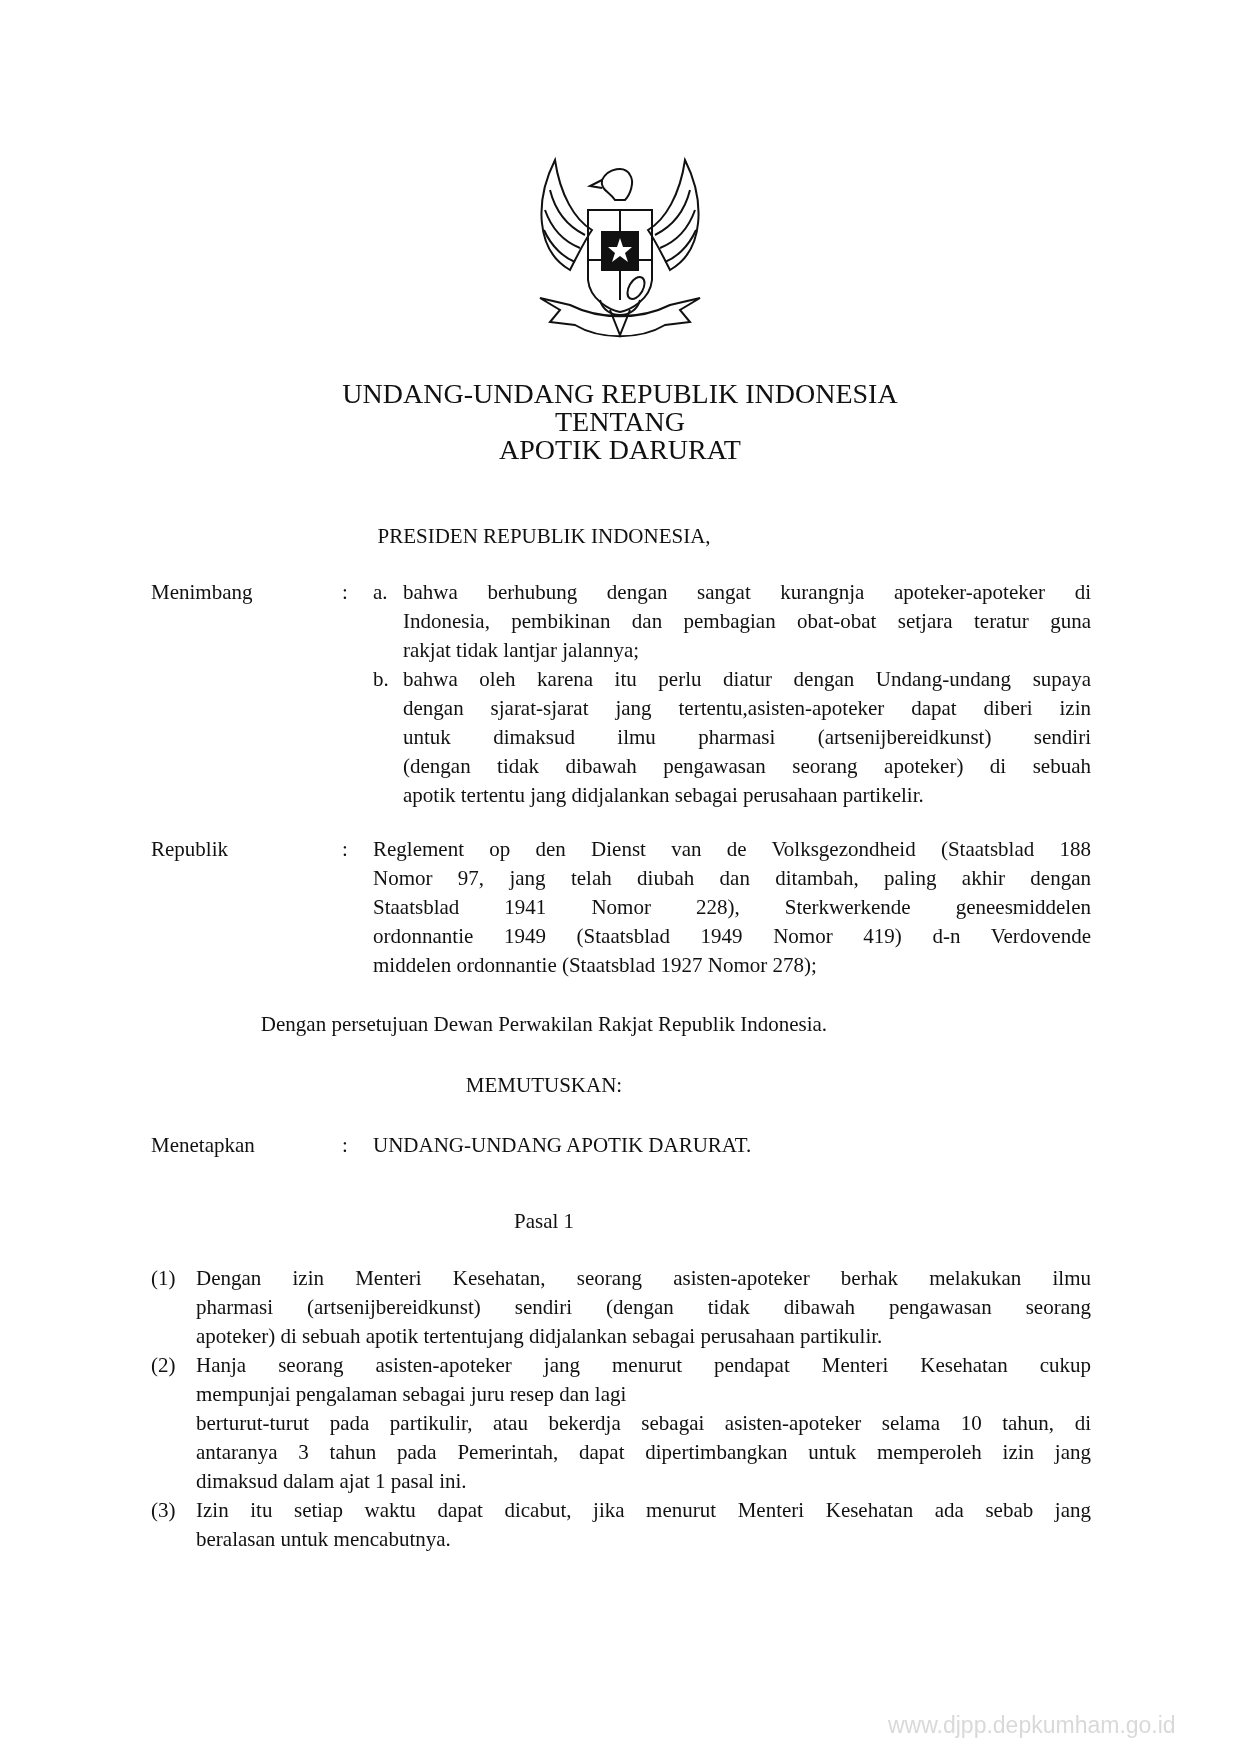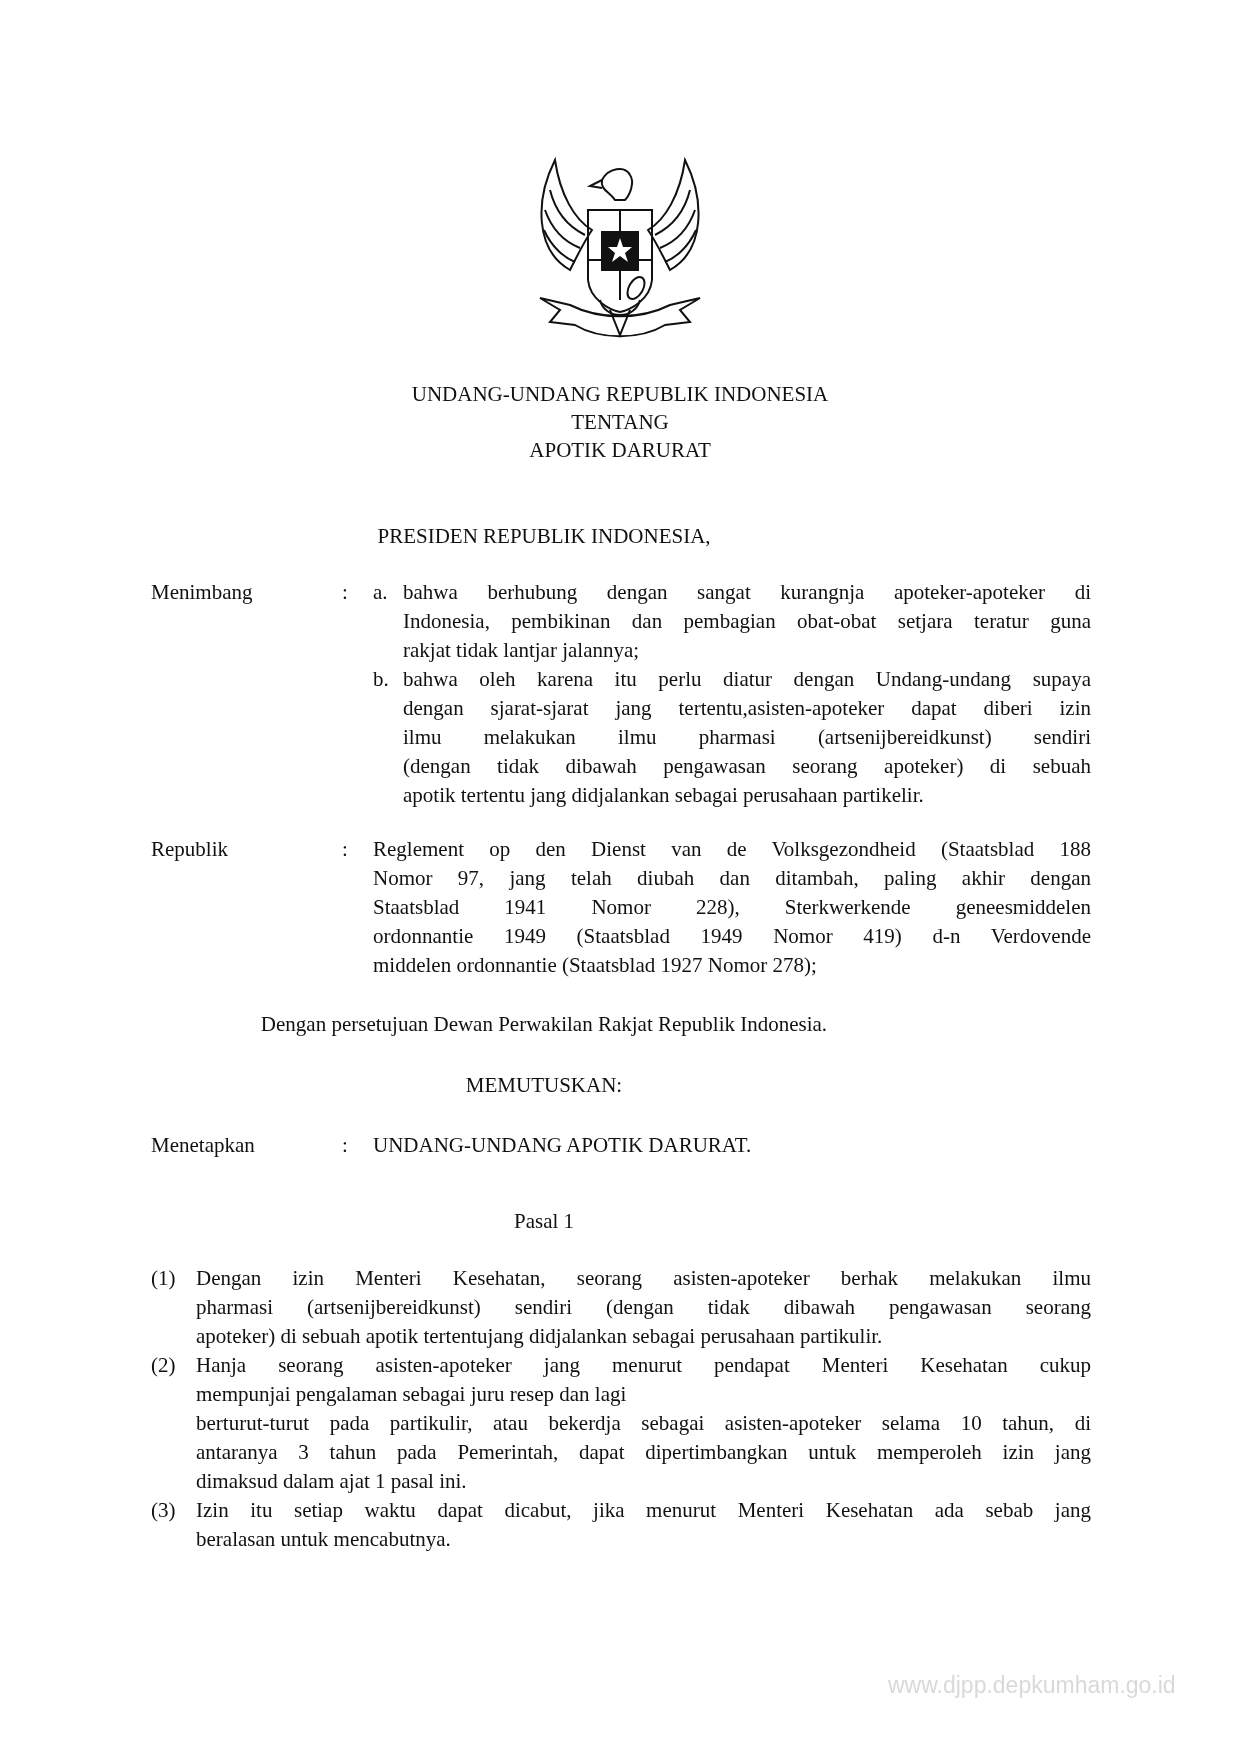--- a/index.html
+++ b/index.html
@@ -2,35 +2,35 @@
 <html><head>
 <meta charset="utf-8">
 <style>
   html, body { margin: 0; padding: 0; background: #ffffff; }
   body {
     width: 1240px; height: 1755px; position: relative; overflow: hidden;
     font-family: "Liberation Serif", "DejaVu Serif", serif;
     color: #111111;
   }
   .emblem { position: absolute; left: 530px; top: 150px; width: 180px; height: 200px; }
-  .title-block { position: absolute; left: 0; width: 1240px; text-align: center; font-size: 21px; line-height: 28px; }
+  .title-block { position: absolute; left: 0; width: 1240px; text-align: center; font-size: 28px; line-height: 28px; }
   .title-block div { white-space: nowrap; }
   .center-line { position: absolute; left: 0; width: 1088px; text-align: center; font-size: 21px; line-height: 28px; }
   .row { position: absolute; left: 151px; width: 940px; font-size: 21px; line-height: 29px; }
   .row .label { position: absolute; left: 0; top: 0; }
   .row .colon { position: absolute; left: 191px; top: 0; }
   .row .content { position: absolute; left: 222px; width: 718px; top: 0; }
   .item { position: relative; padding-left: 30px; text-align: justify; text-align-last: left; }
   .item .marker { position: absolute; left: 0; top: 0; }
   .jl { text-align: justify; text-align-last: justify; display: block; }
   .pasal-list { position: absolute; left: 151px; width: 940px; font-size: 21px; line-height: 29px; }
   .pasal-item { position: relative; padding-left: 45px; }
   .pasal-item .marker { position: absolute; left: 0; top: 0; }
   .watermark {
-    position: absolute; left: 888px; top: 1672px;
+    position: absolute; left: 888px; top: 1712px;
     font-family: "Liberation Sans", "DejaVu Sans", sans-serif;
     font-size: 23px; color: #d9d9d9;
   }
 </style>
 </head>
 <body>
 
 <svg class="emblem" viewBox="0 0 180 200">
   <g fill="none" stroke="#111" stroke-width="2">
 
@@ -76,21 +76,21 @@
     <div class="item">
       <span class="marker">a.</span>
       <span class="jl">bahwa berhubung dengan sangat kurangnja apoteker-apoteker di</span>
       <span class="jl">Indonesia, pembikinan dan pembagian obat-obat setjara teratur guna</span>
       <span style="display:block">rakjat tidak lantjar jalannya;</span>
     </div>
     <div class="item">
       <span class="marker">b.</span>
       <span class="jl">bahwa oleh karena itu perlu diatur dengan Undang-undang supaya</span>
       <span class="jl">dengan sjarat-sjarat jang tertentu,asisten-apoteker dapat diberi izin</span>
-      <span class="jl">ilmu melakukan ilmu pharmasi (artsenijbereidkunst) sendiri</span>
+      <span class="jl">untuk dimaksud ilmu pharmasi (artsenijbereidkunst) sendiri</span>
       <span class="jl">(dengan tidak dibawah pengawasan seorang apoteker) di sebuah</span>
       <span style="display:block">apotik tertentu jang didjalankan sebagai perusahaan partikelir.</span>
     </div>
   </div>
 </div>
 
 <div class="row" style="top:835px; height:150px;">
   <span class="label">Republik</span>
   <span class="colon">:</span>
   <div class="content">

